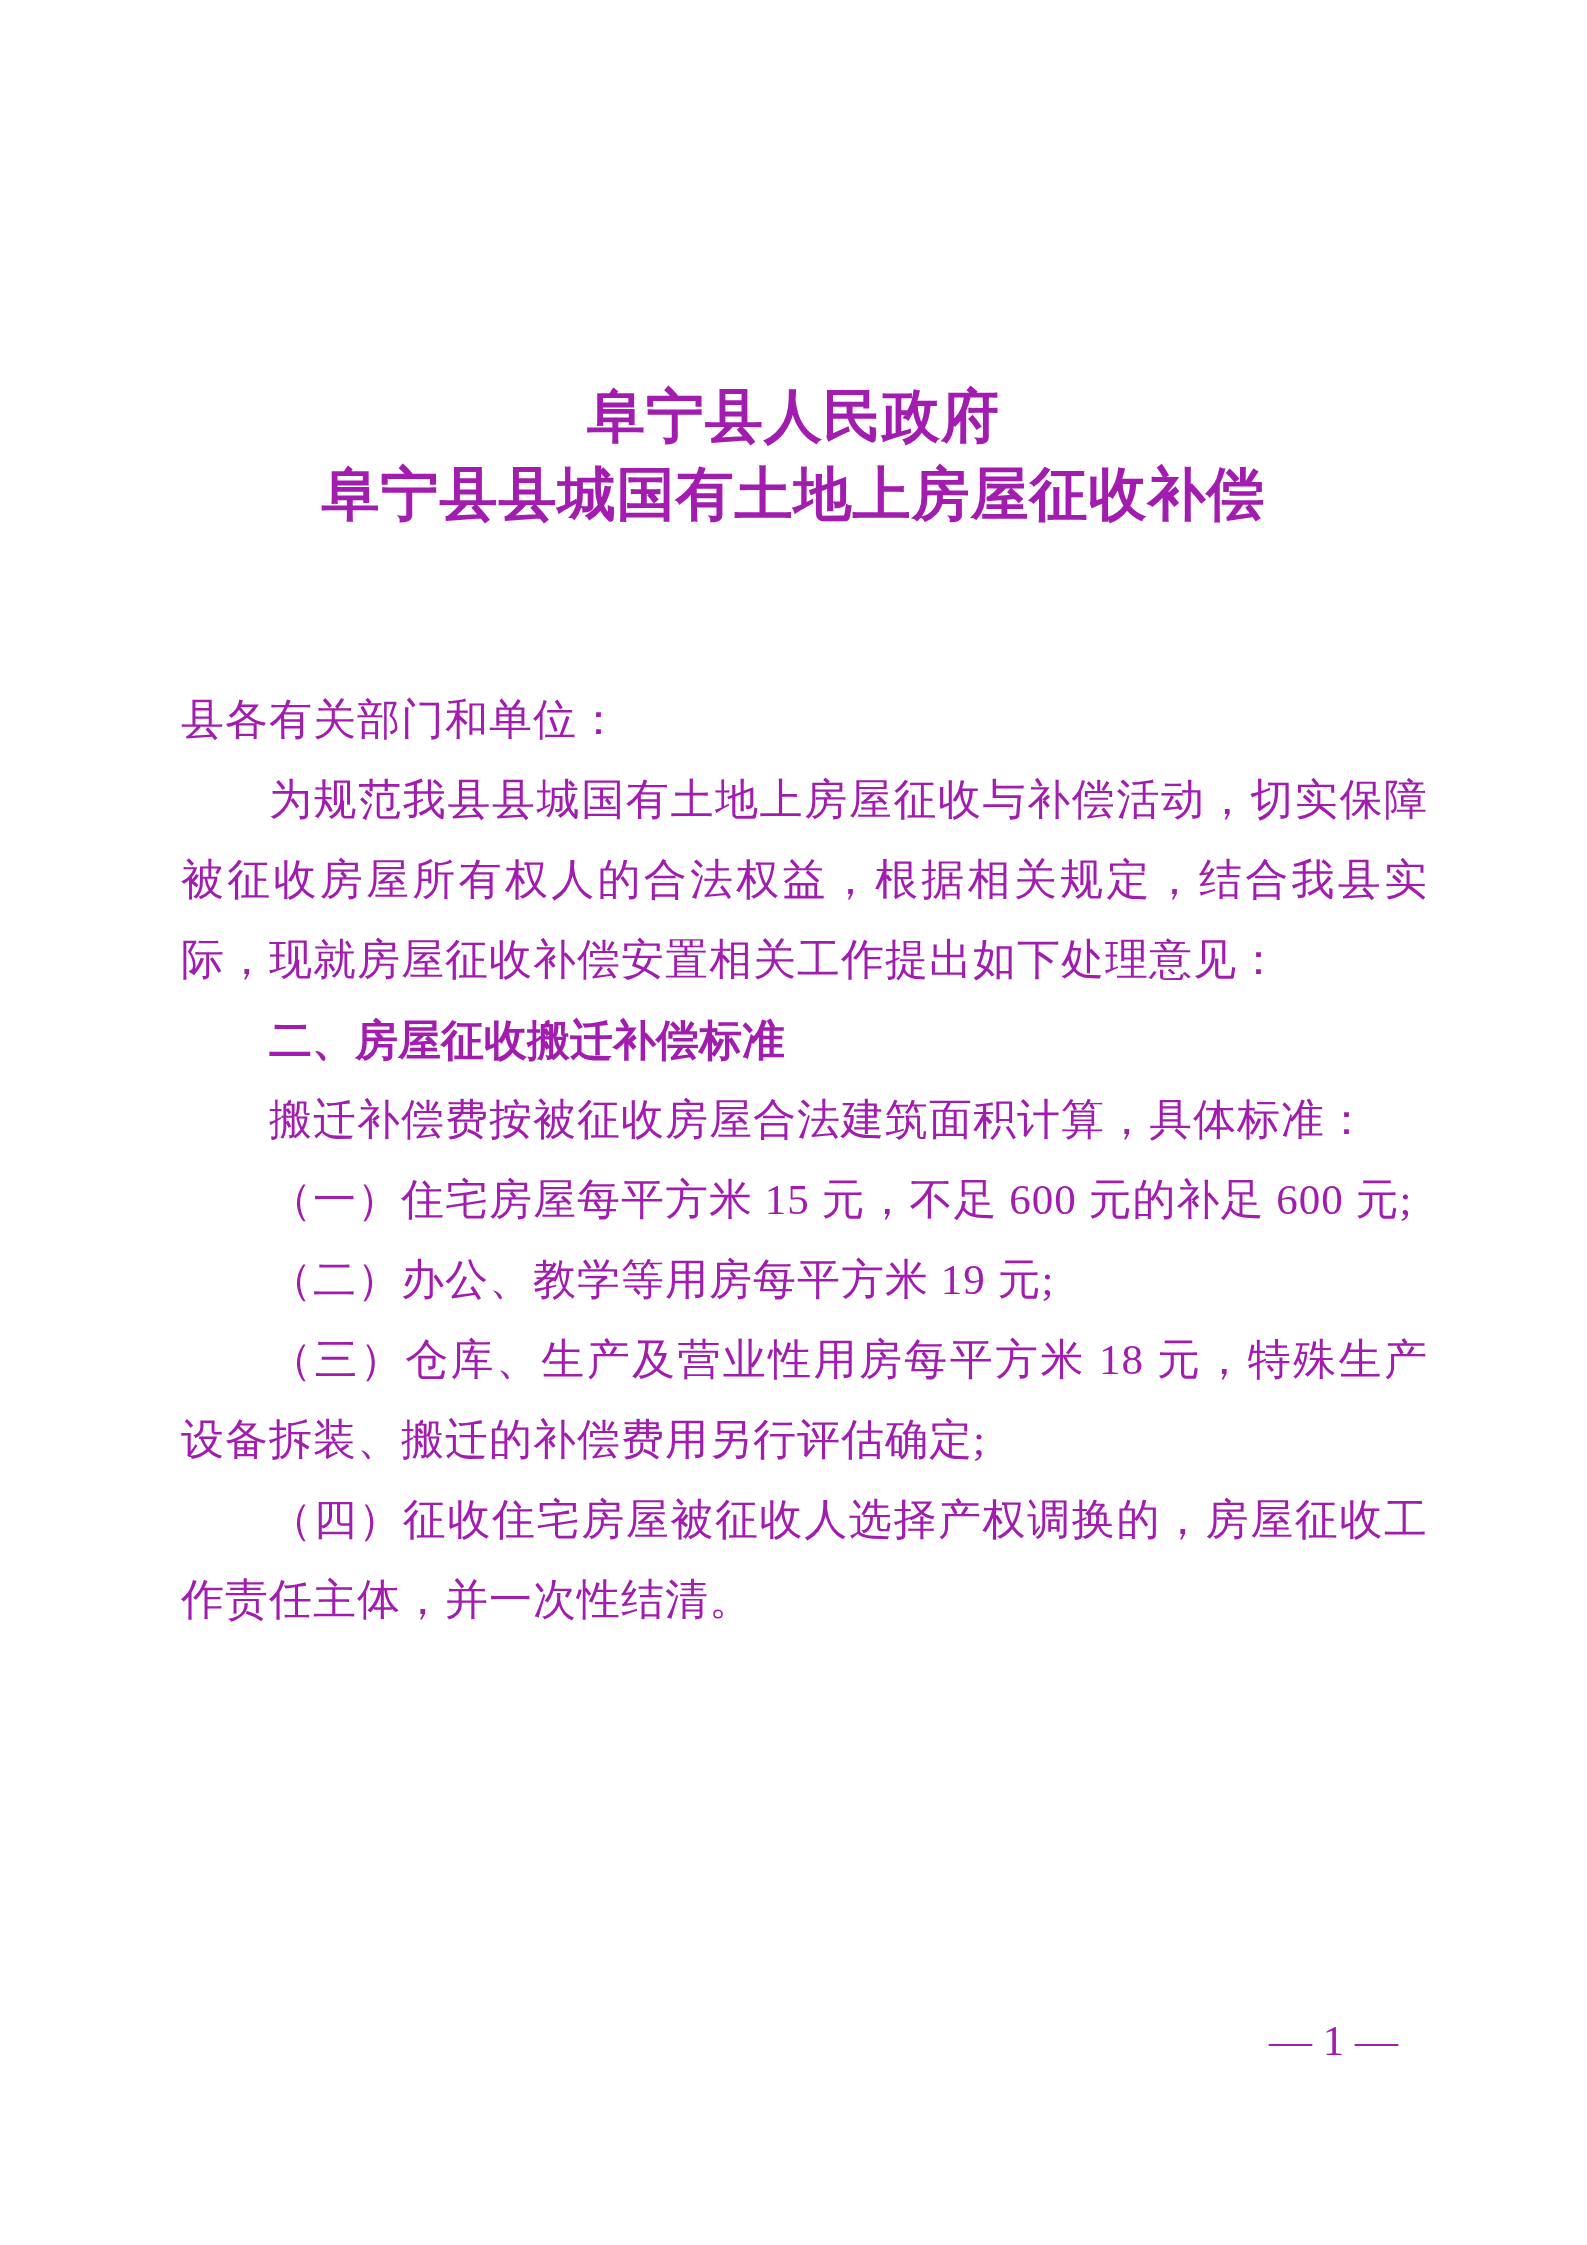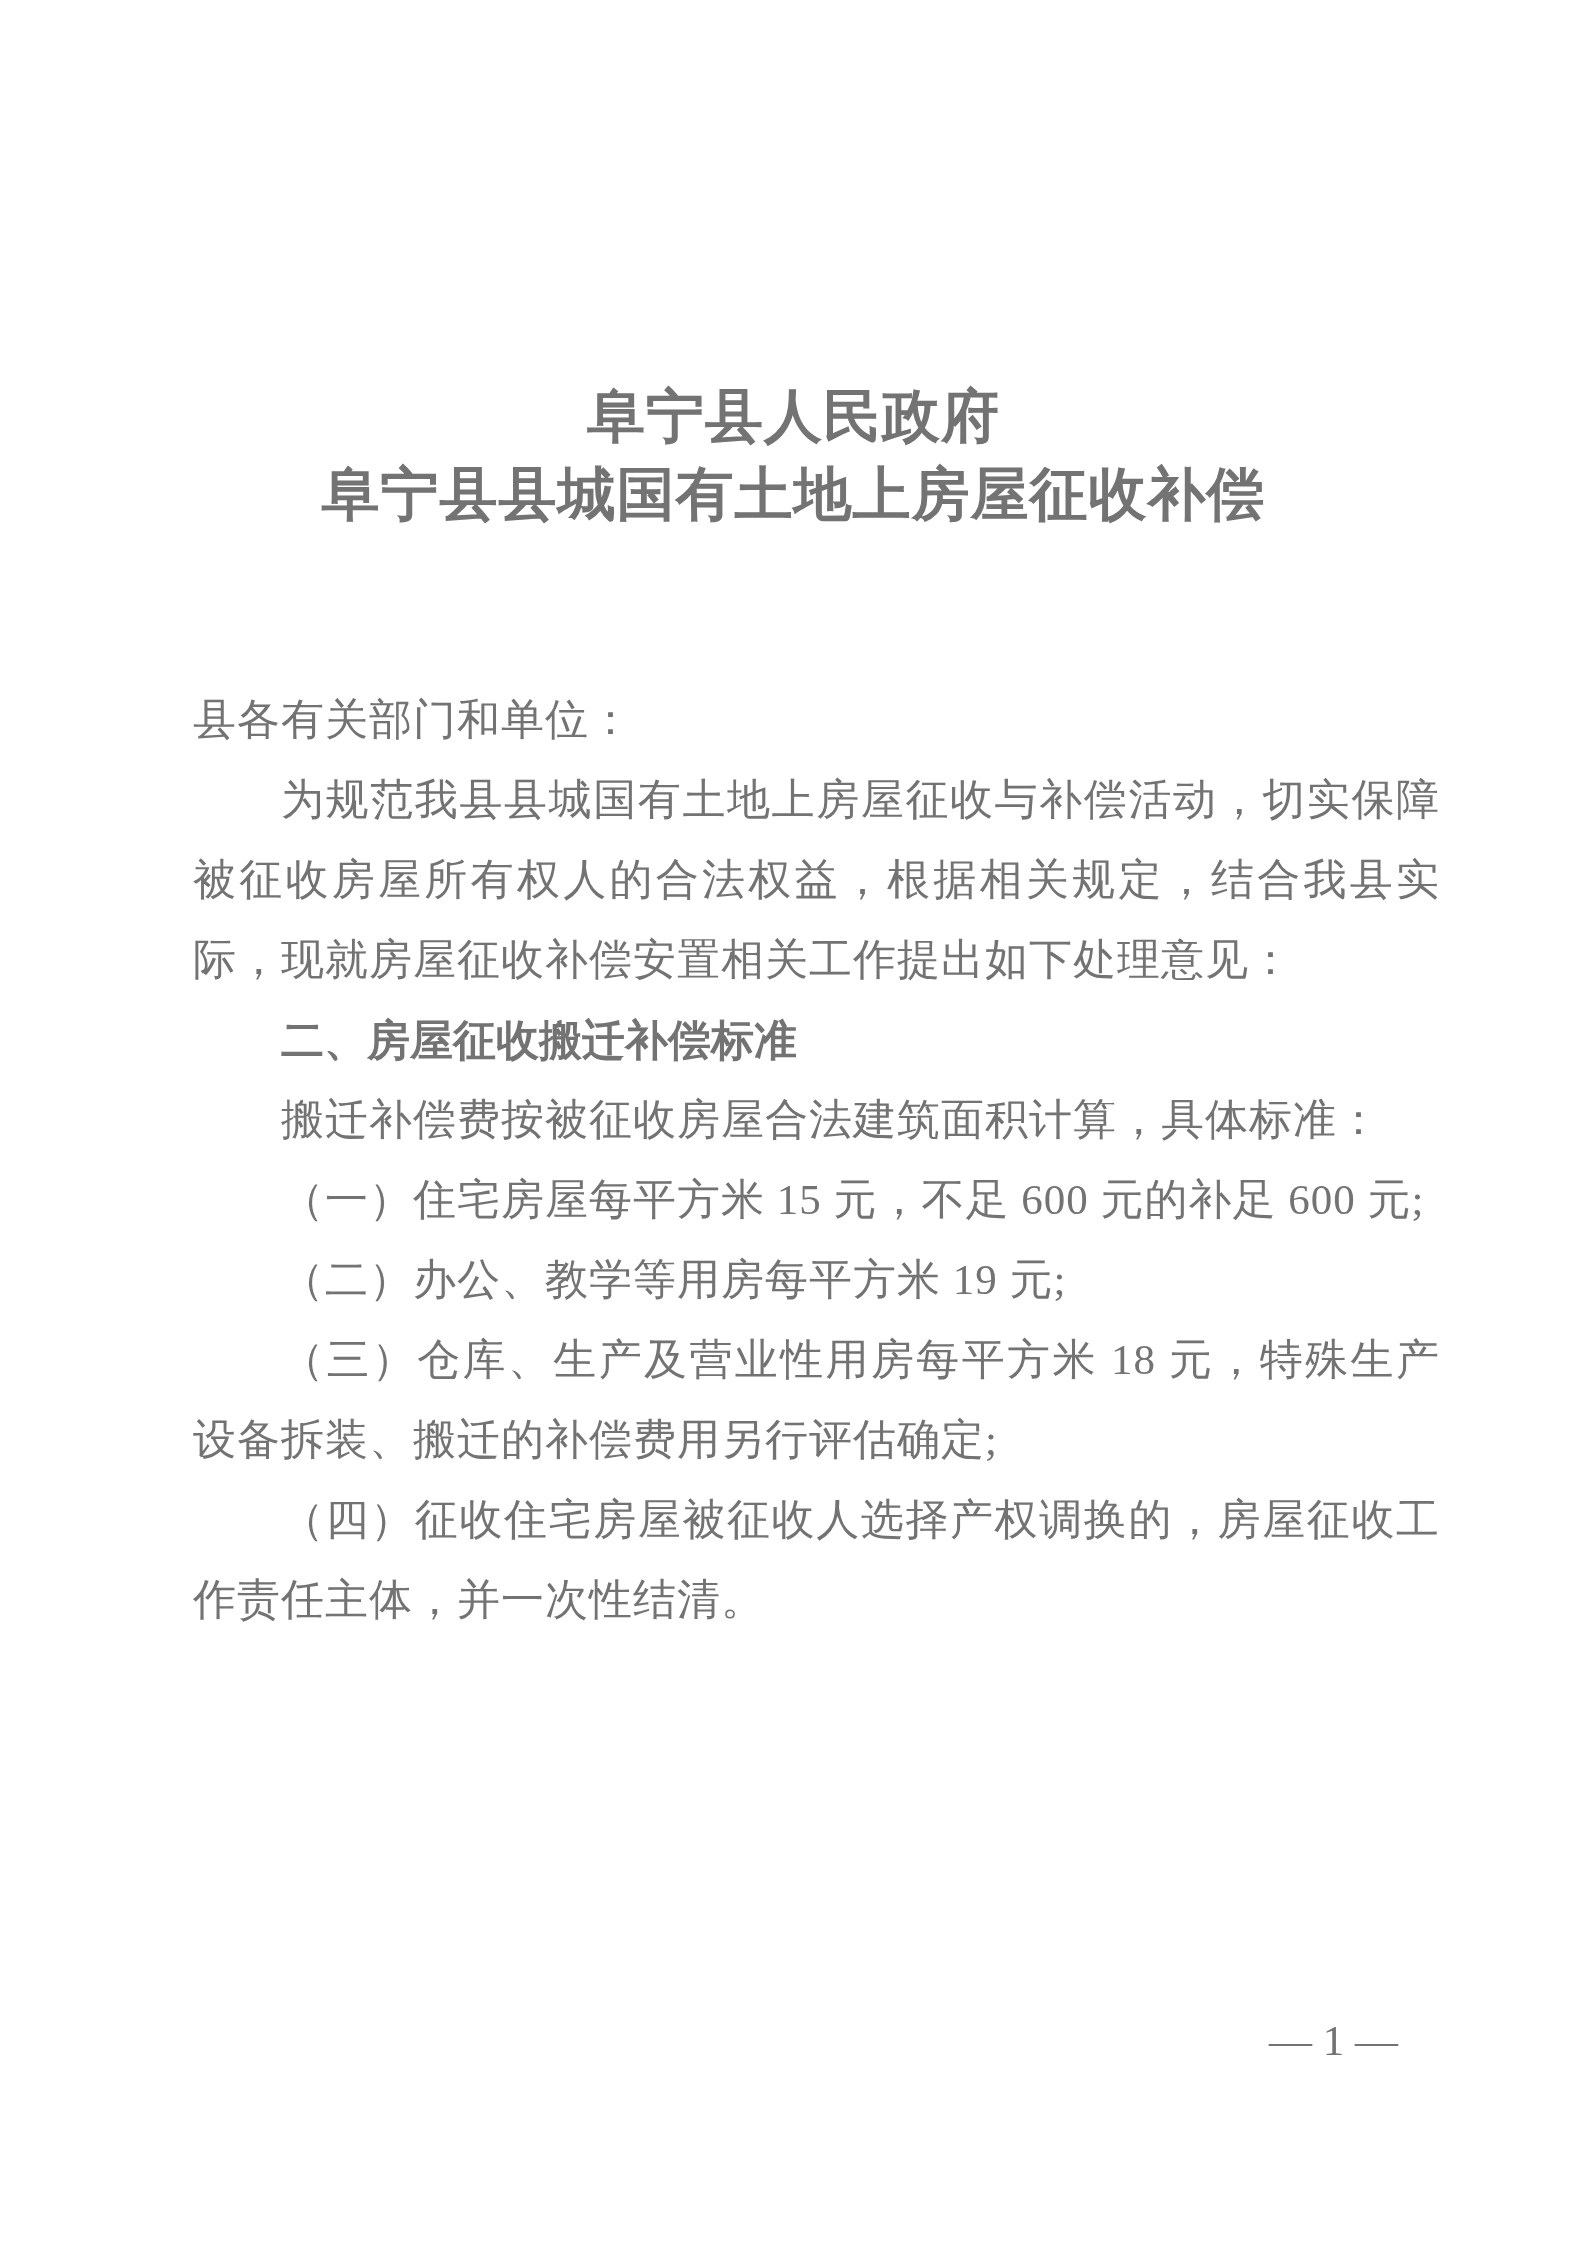--- a/index.html
+++ b/index.html
@@ -5,21 +5,21 @@
   html, body {
     margin: 0;
     padding: 0;
     background: #ffffff;
   }
   .page {
     position: relative;
     width: 1587px;
     height: 2245px;
     background: #ffffff;
-    color: #737373;
+    color: #a21caf;
     font-family: "Liberation Serif", serif;
     overflow: hidden;
   }
   .title-block {
     position: absolute;
     top: 378px;
     left: 0;
     width: 100%;
     text-align: center;
     font-size: 58px;
@@ -28,21 +28,21 @@
     font-family: "Liberation Serif", serif;
     letter-spacing: 1px;
   }
   .title-line {
     display: block;
     white-space: nowrap;
   }
   .body-block {
     position: absolute;
     top: 680px;
-    left: 193px;
+    left: 181px;
     width: 1247px;
     font-size: 43px;
     line-height: 80px;
     text-align: justify;
     letter-spacing: 1px;
   }
   .body-block p {
     margin: 0;
     padding: 0;
   }

